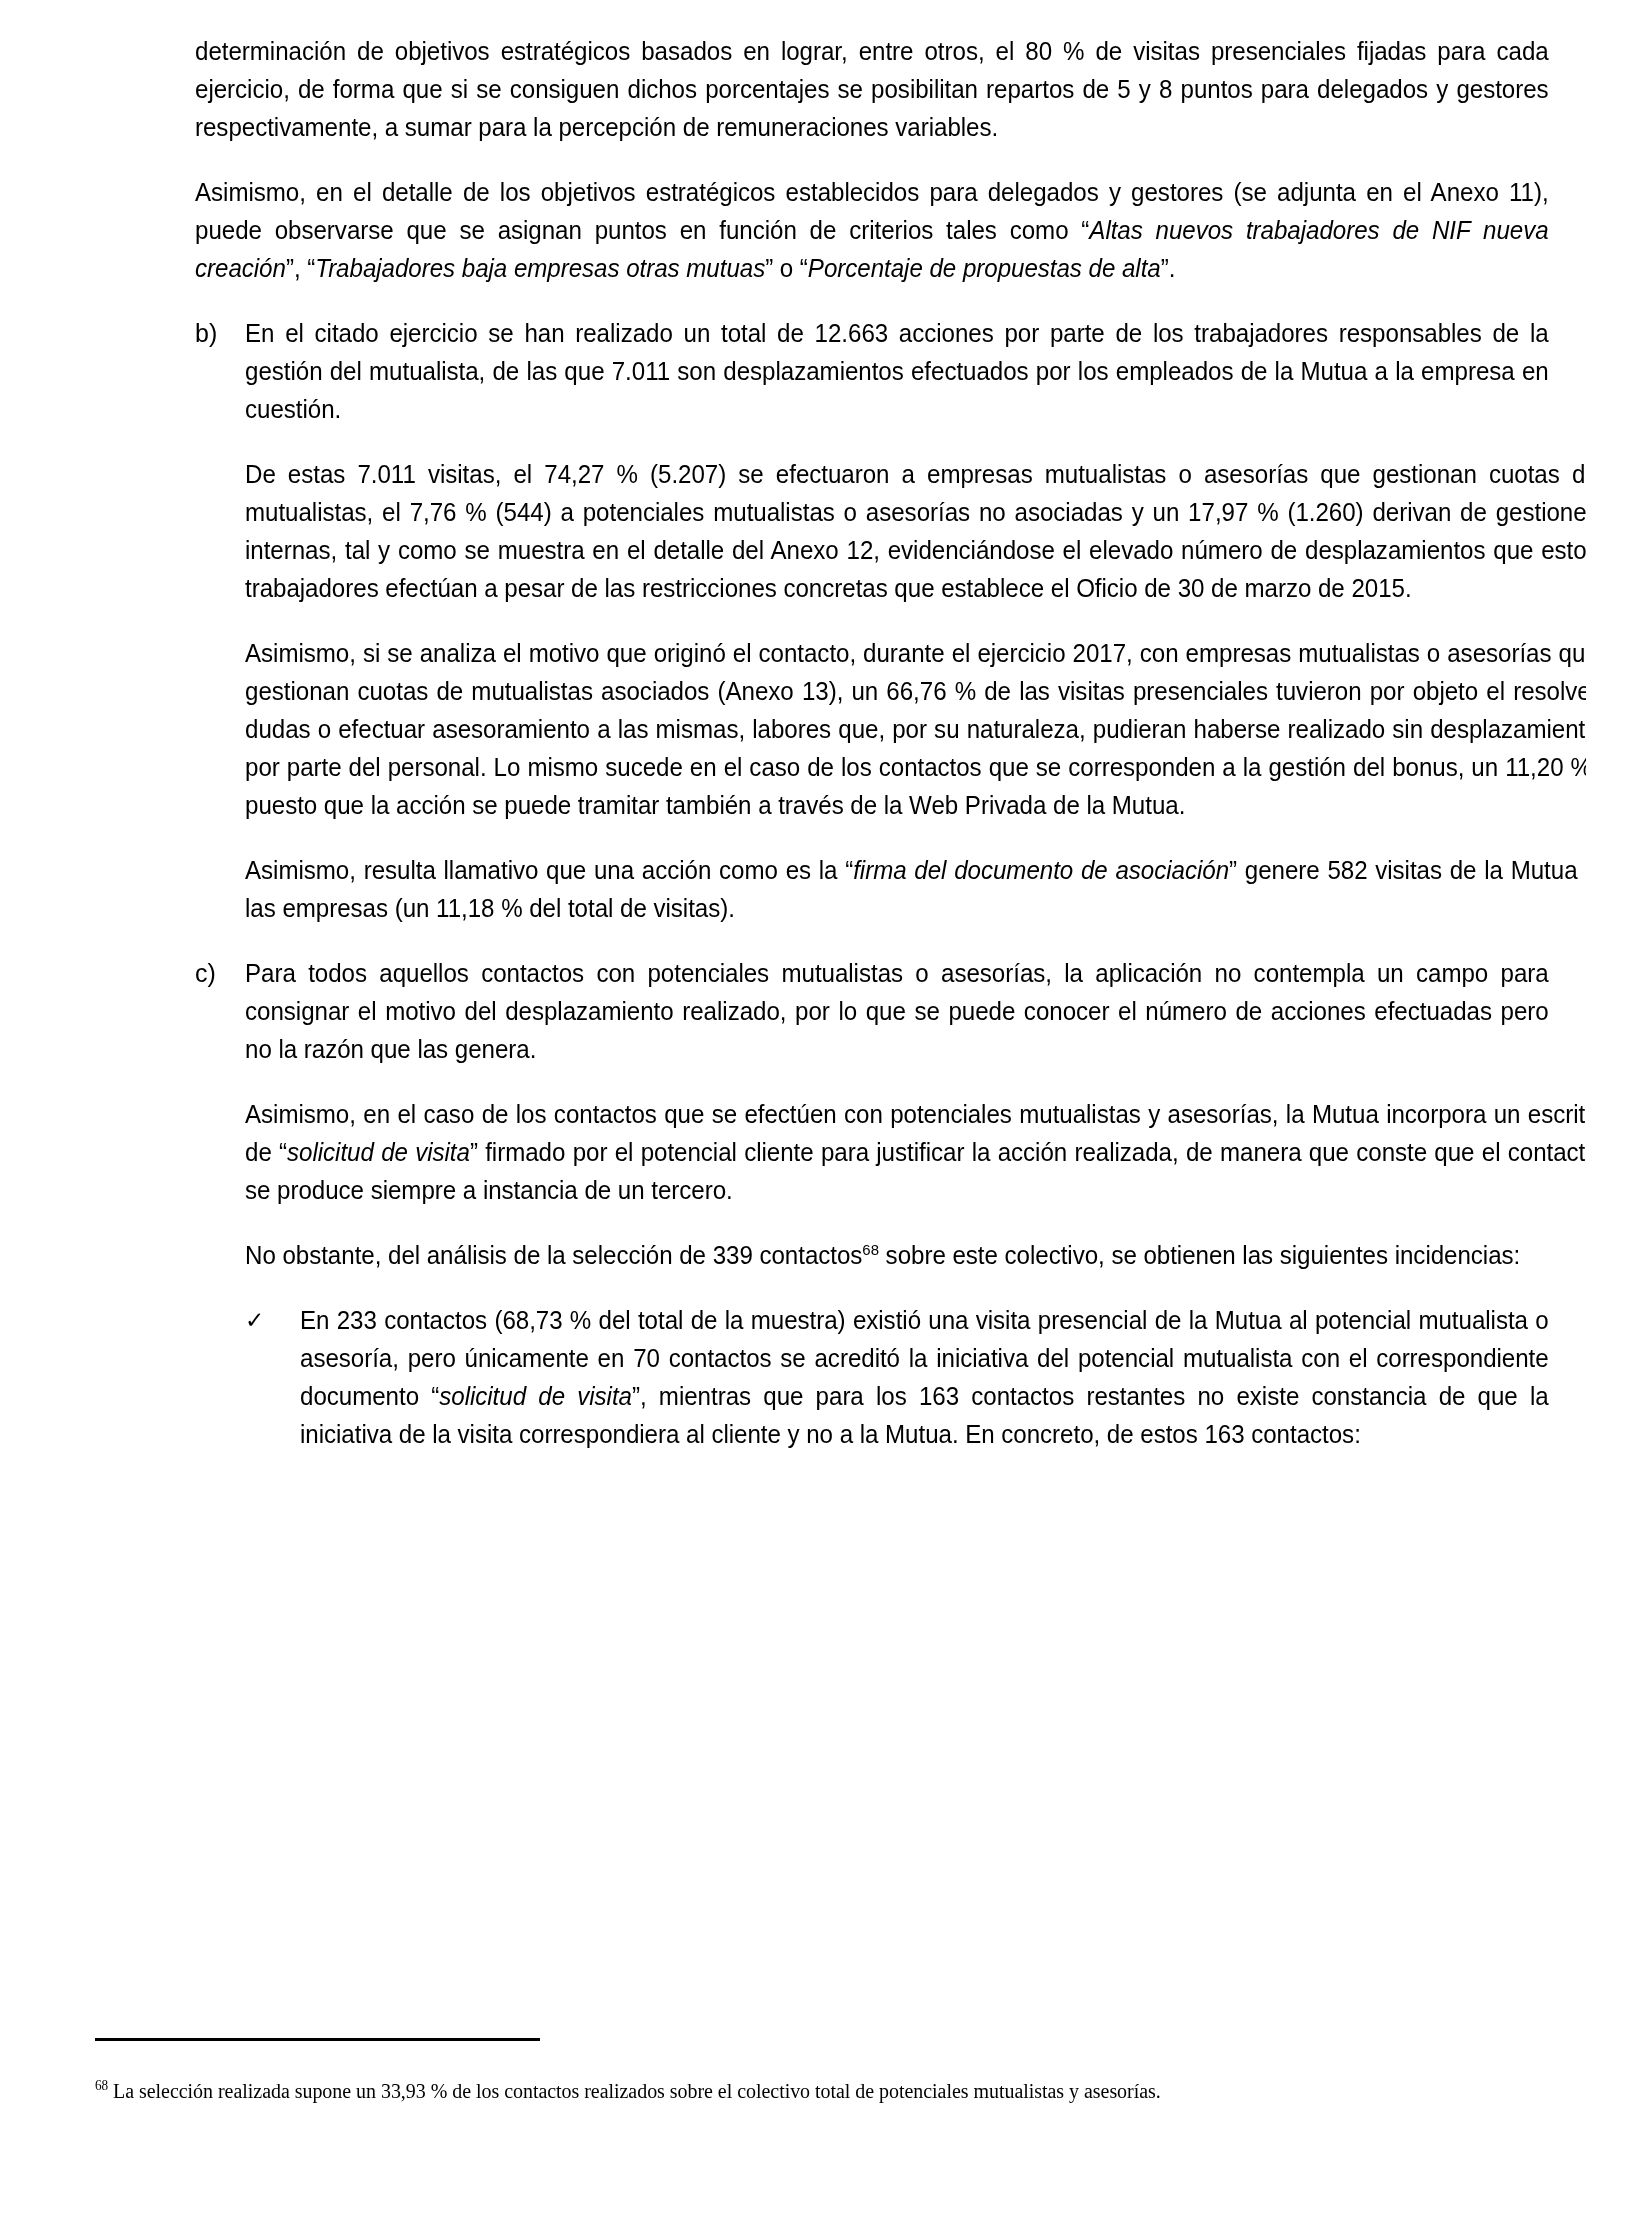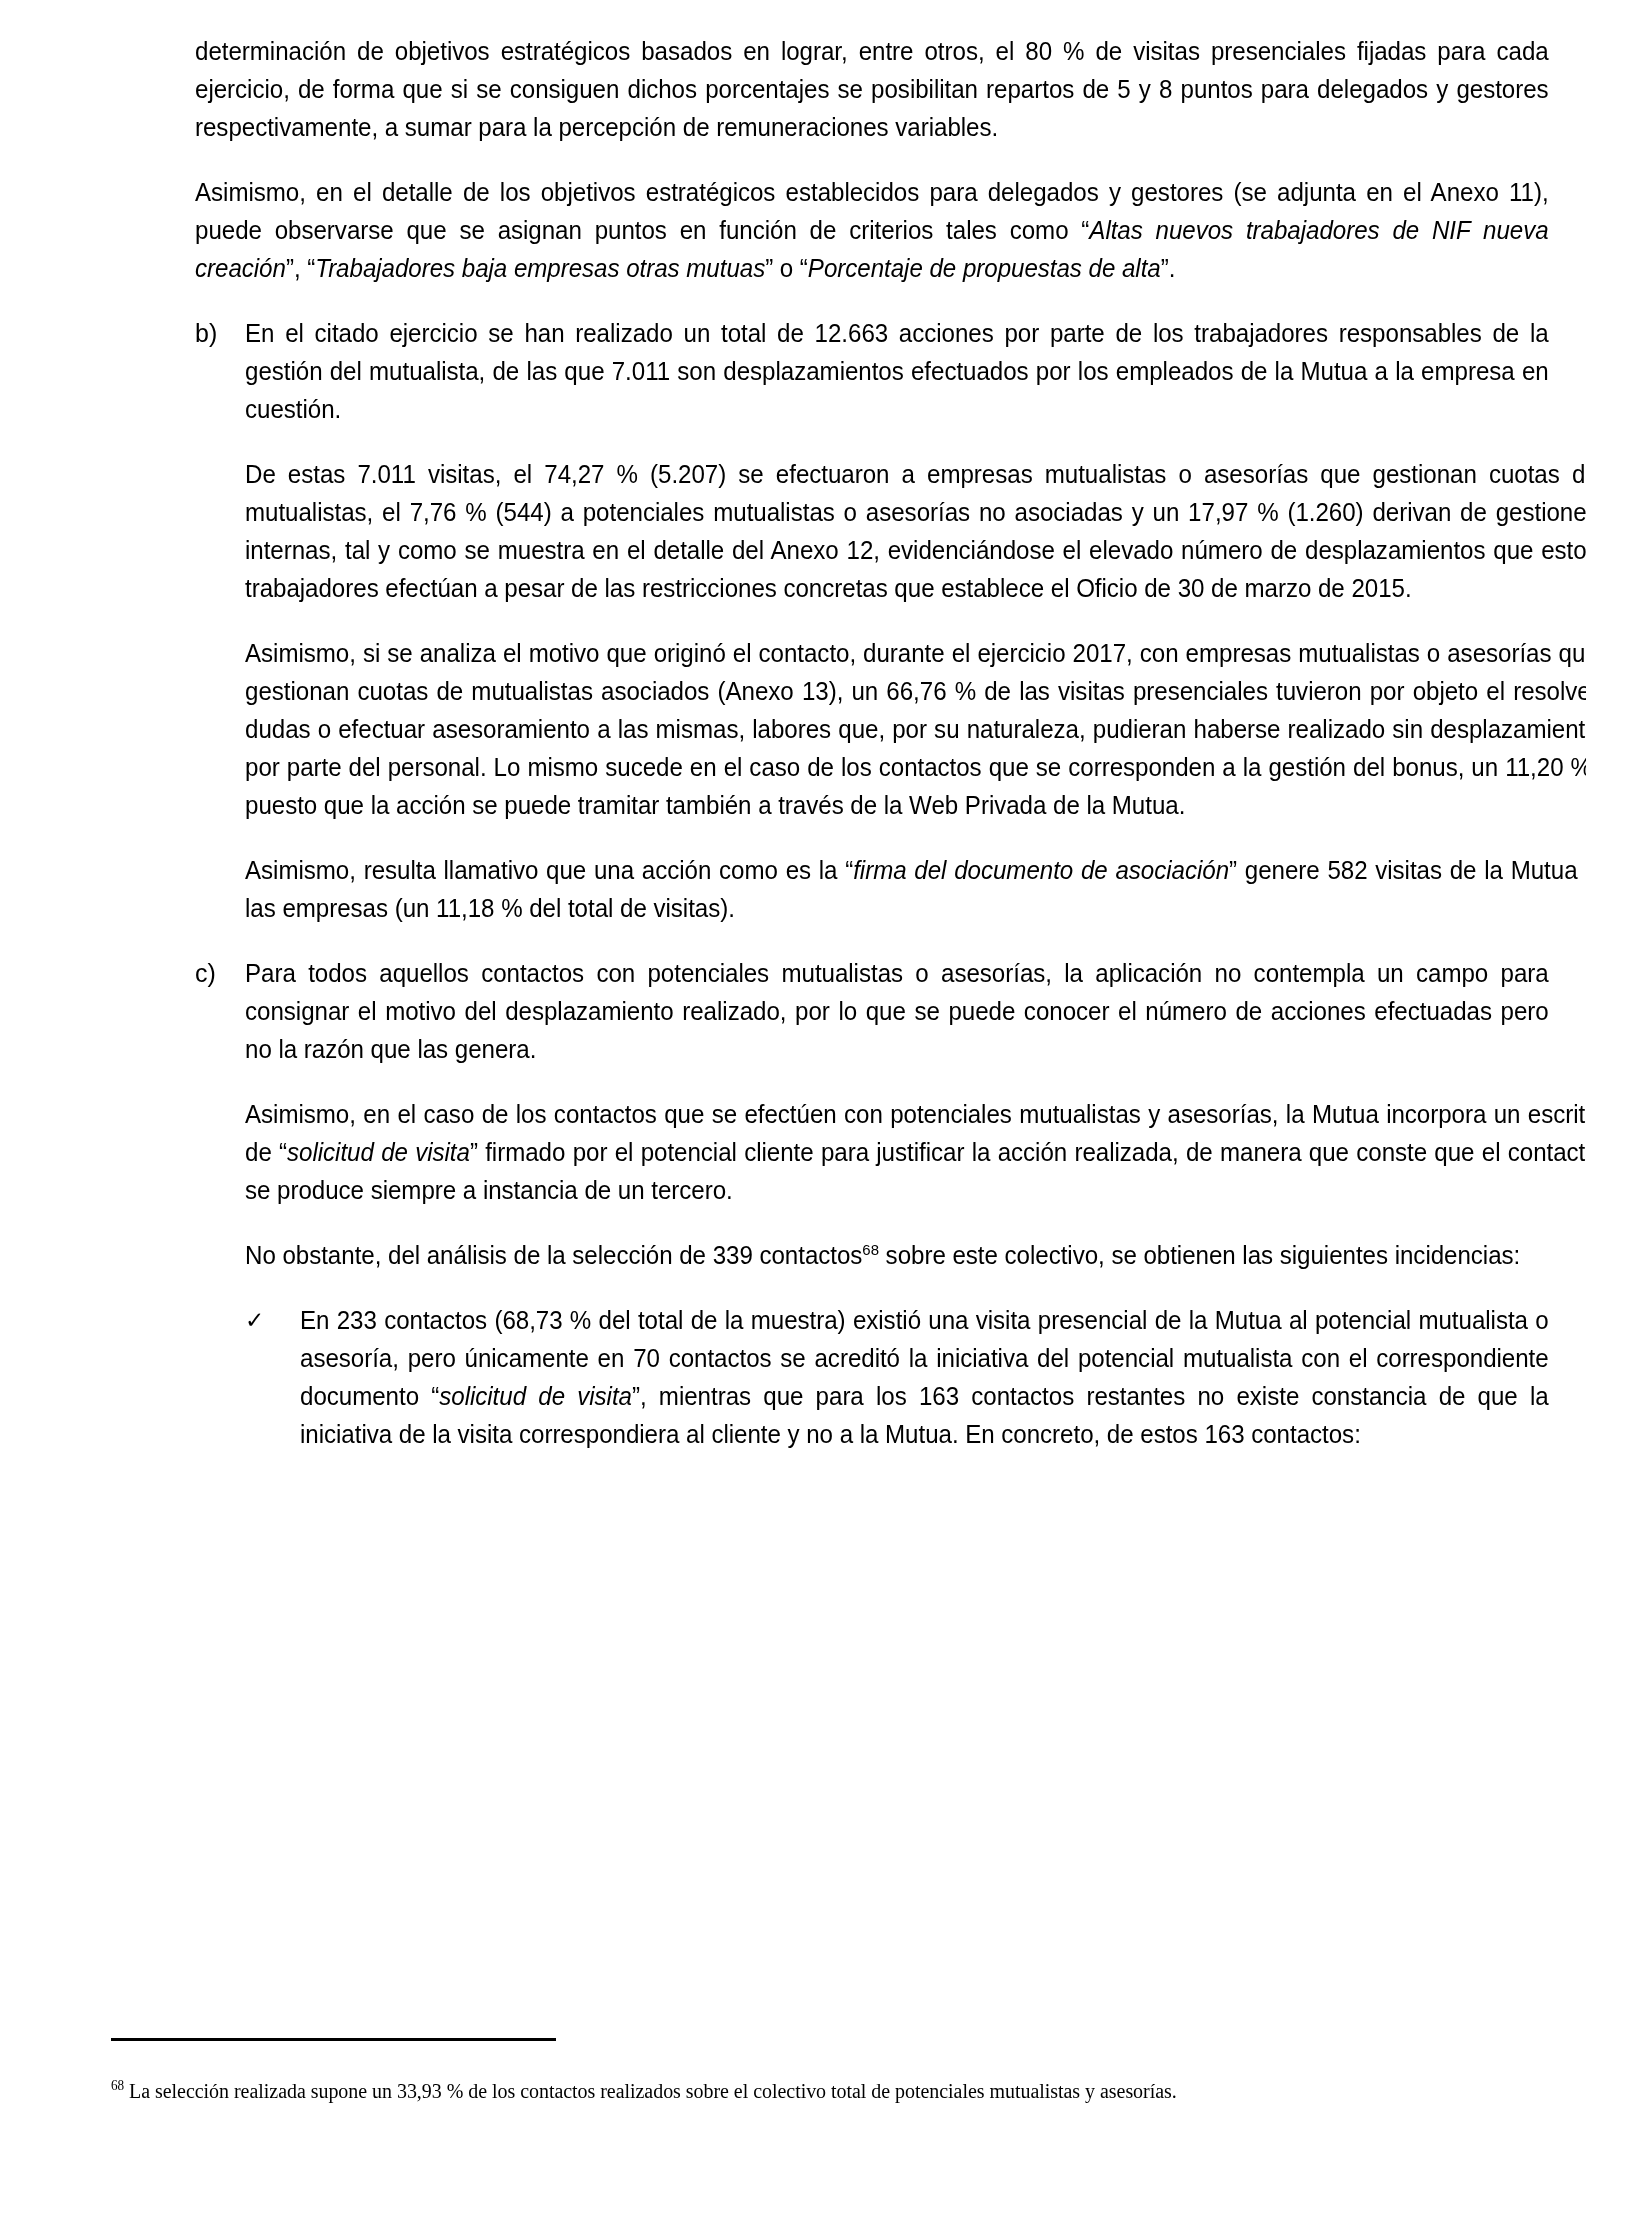--- a/index.html
+++ b/index.html
@@ -110,21 +110,20 @@
     vertical-align: super;
     line-height: 0;
   }
 
   
   .footnote-zone {
     position: absolute;
     left: 95px;
     top: 2038px;
     width: 1460px;
-    margin-left: 16px;
   }
   .fn-rule {
     width: 445px;
     height: 0;
     border-top: 3.2px solid #000000;
     margin: 0 0 34px 0;
   }
   .footnote {
     font-family: "Liberation Serif", serif;
     font-size: 20.5px;

